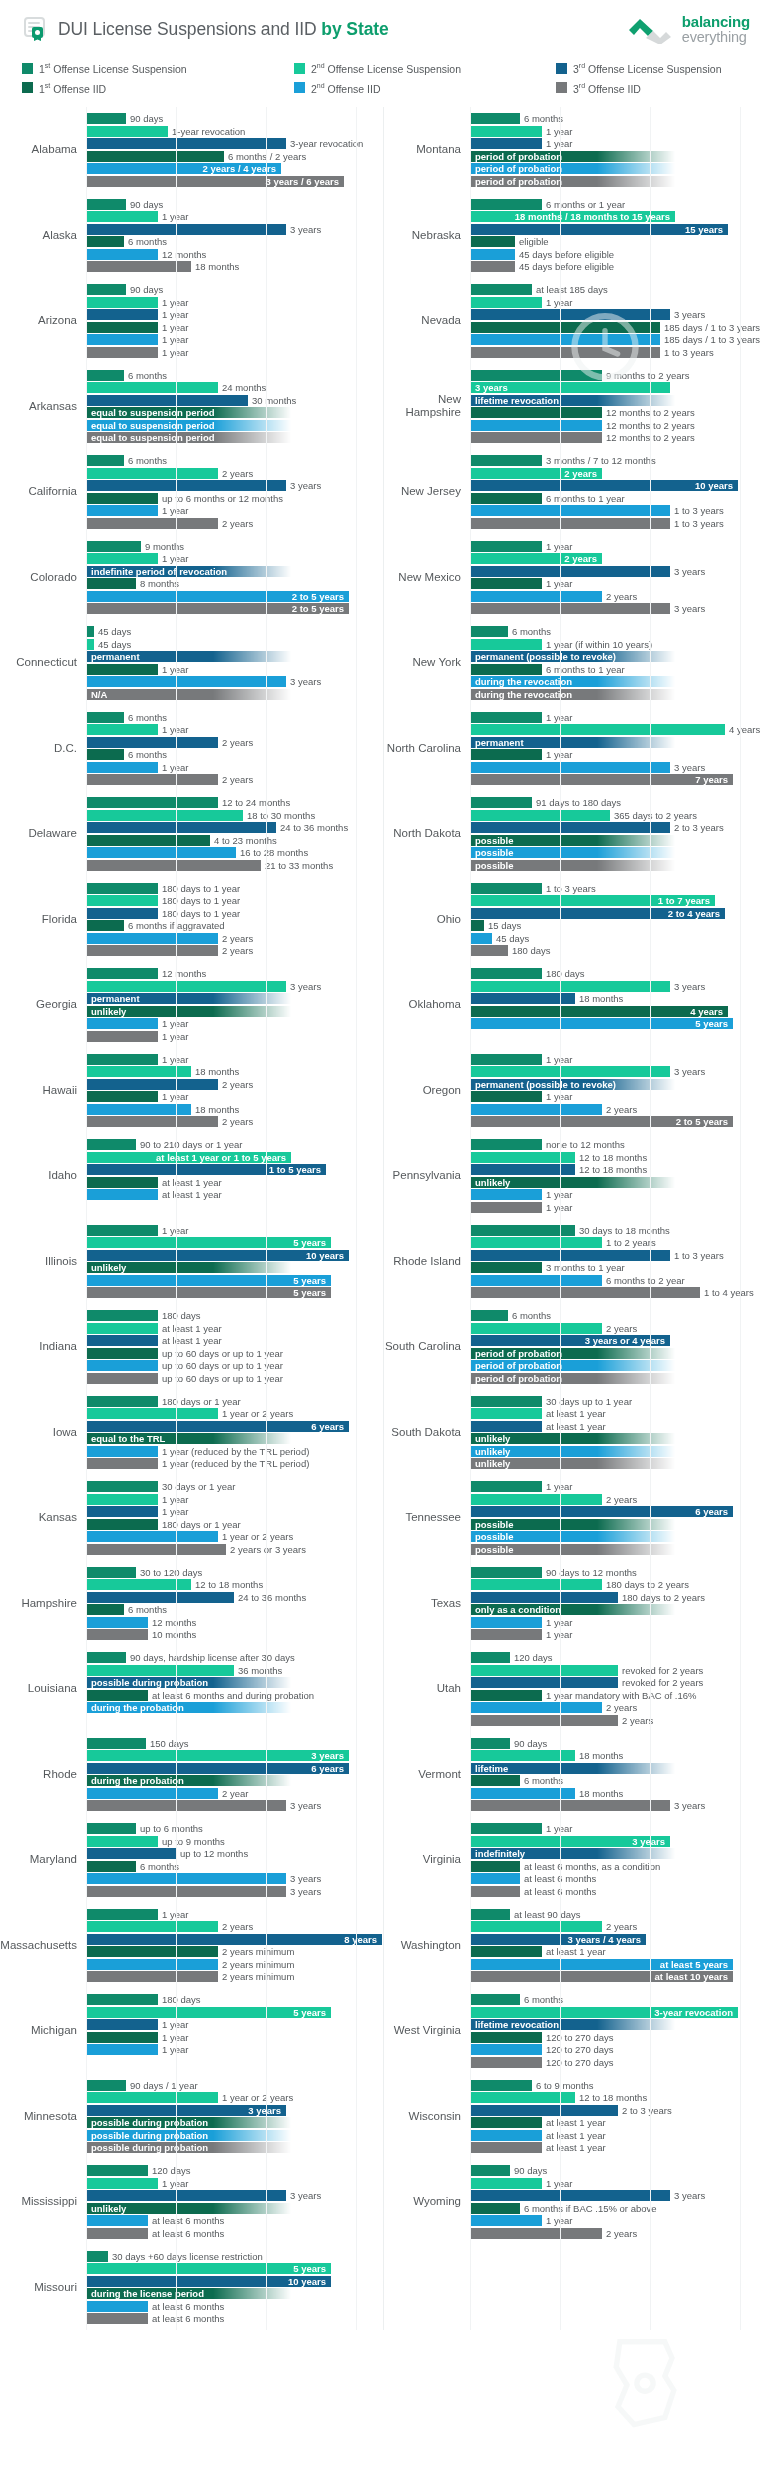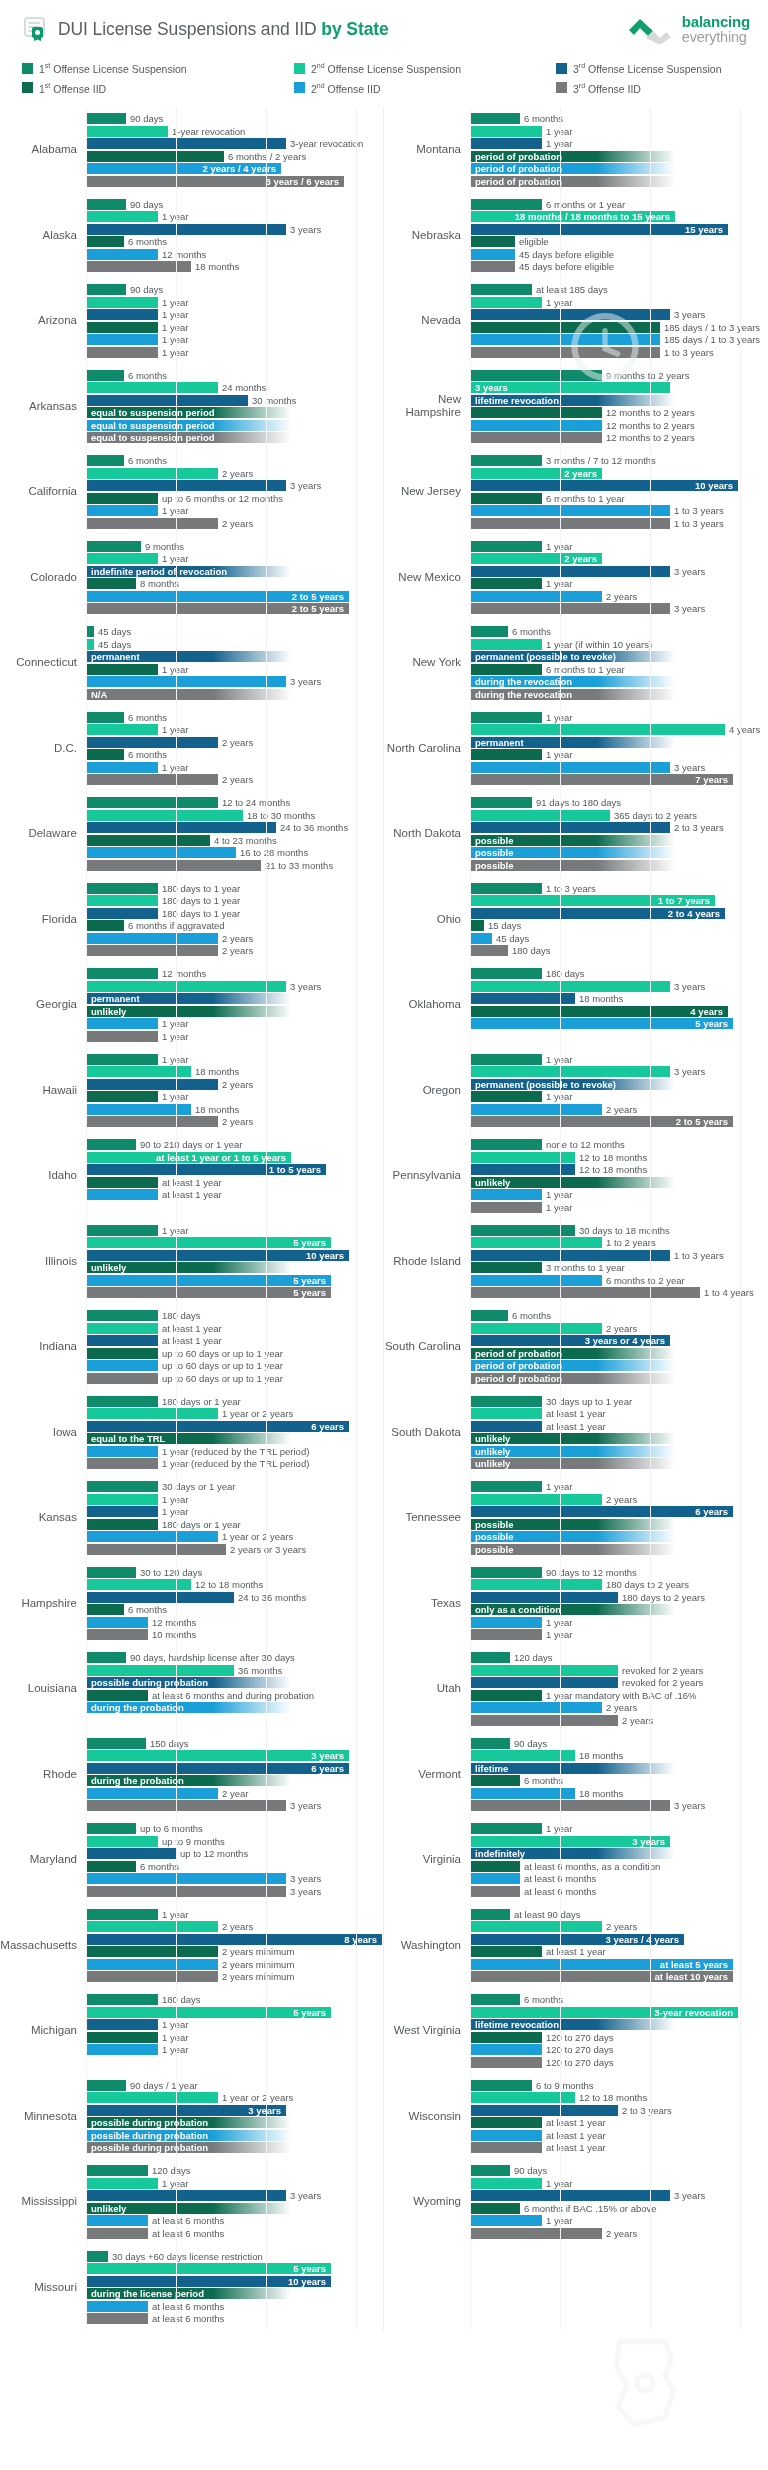--- a/index.html
+++ b/index.html
@@ -1684,21 +1684,21 @@
             <div class="bars">
               <div class="bar-row">
                 <div class="bar" style="width: 40px; background: rgb(15, 138, 106);"></div>
                 <span class="blab out">at least 90 days</span>
               </div>
               <div class="bar-row">
                 <div class="bar" style="width: 132px; background: rgb(23, 201, 154);"></div>
                 <span class="blab out">2 years</span>
               </div>
               <div class="bar-row">
-                <div class="bar" style="width: 214px; background: rgb(19, 98, 142);">
+                <div class="bar" style="width: 176px; background: rgb(19, 98, 142);">
                   <span class="blab inside">3 years / 4 years</span>
                 </div>
               </div>
               <div class="bar-row">
                 <div class="bar" style="width: 72px; background: rgb(12, 107, 79);"></div>
                 <span class="blab out">at least 1 year</span>
               </div>
               <div class="bar-row">
                 <div class="bar" style="width: 263px; background: rgb(26, 159, 216);">
                   <span class="blab inside">at least 5 years</span>

